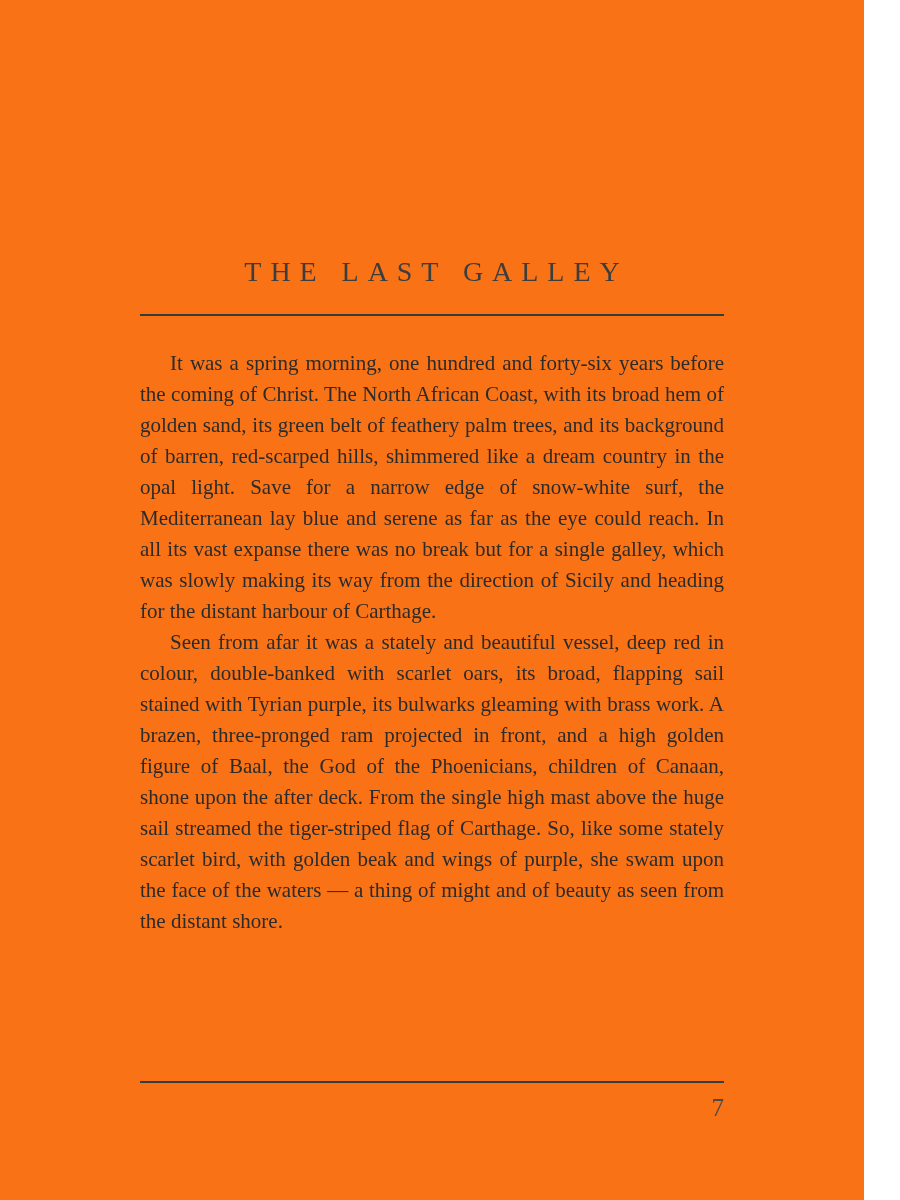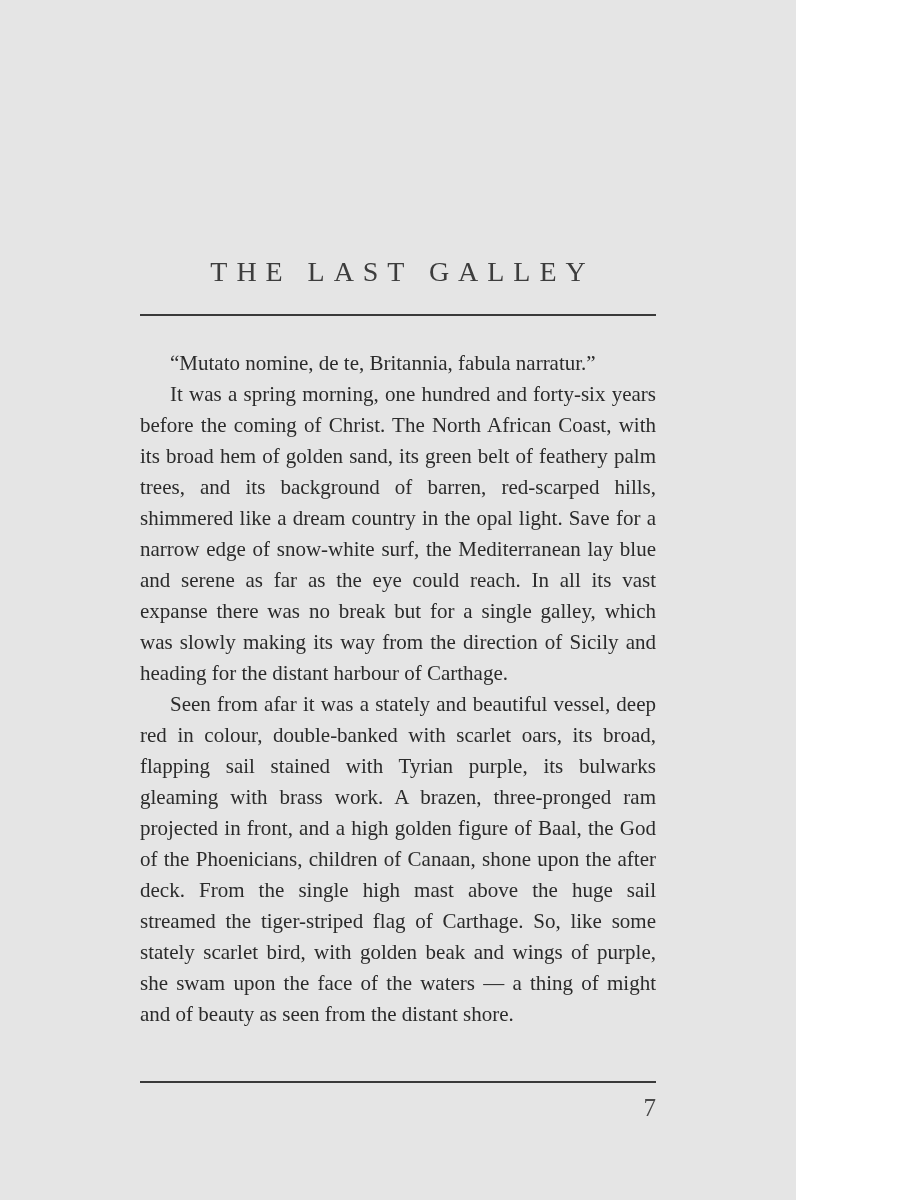--- a/index.html
+++ b/index.html
@@ -5,23 +5,23 @@
   html, body {
     margin: 0;
     padding: 0;
     background: #ffffff;
     width: 900px;
     height: 1200px;
     overflow: hidden;
   }
   .book-page {
     position: relative;
-    width: 796px;
+    width: 864px;
     height: 1200px;
-    background: #e5e5e5;
+    background: #f97316;
     font-family: "Liberation Serif", "DejaVu Serif", serif;
     color: #2b2b2b;
     box-sizing: border-box;
   }
   .page-inner {
     position: absolute;
     left: 140px;
     right: 140px;
     top: 0;
   }
@@ -75,21 +75,20 @@
 <body>
 
 <div class="book-page">
   <div class="page-inner">
 
     <div class="chapter-title">THE LAST GALLEY</div>
 
     <hr class="title-rule">
 
     <div class="body-text">
-      <p>“Mutato nomine, de te, Britannia, fabula narratur.”</p>
       <p>It was a spring morning, one hundred and forty-six years before the coming of Christ. The North African Coast, with its broad hem of golden sand, its green belt of feathery palm trees, and its background of barren, red-scarped hills, shimmered like a dream country in the opal light. Save for a narrow edge of snow-white surf, the Mediterranean lay blue and serene as far as the eye could reach. In all its vast expanse there was no break but for a single galley, which was slowly making its way from the direction of Sicily and heading for the distant harbour of Carthage.</p>
       <p>Seen from afar it was a stately and beautiful vessel, deep red in colour, double-banked with scarlet oars, its broad, flapping sail stained with Tyrian purple, its bulwarks gleaming with brass work. A brazen, three-pronged ram projected in front, and a high golden figure of Baal, the God of the Phoenicians, children of Canaan, shone upon the after deck. From the single high mast above the huge sail streamed the tiger-striped flag of Carthage. So, like some stately scarlet bird, with golden beak and wings of purple, she swam upon the face of the waters — a thing of might and of beauty as seen from the distant shore.</p>
     </div>
 
   </div>
 
   <hr class="footer-rule">
 
   <div class="page-number">7</div>
 </div>

